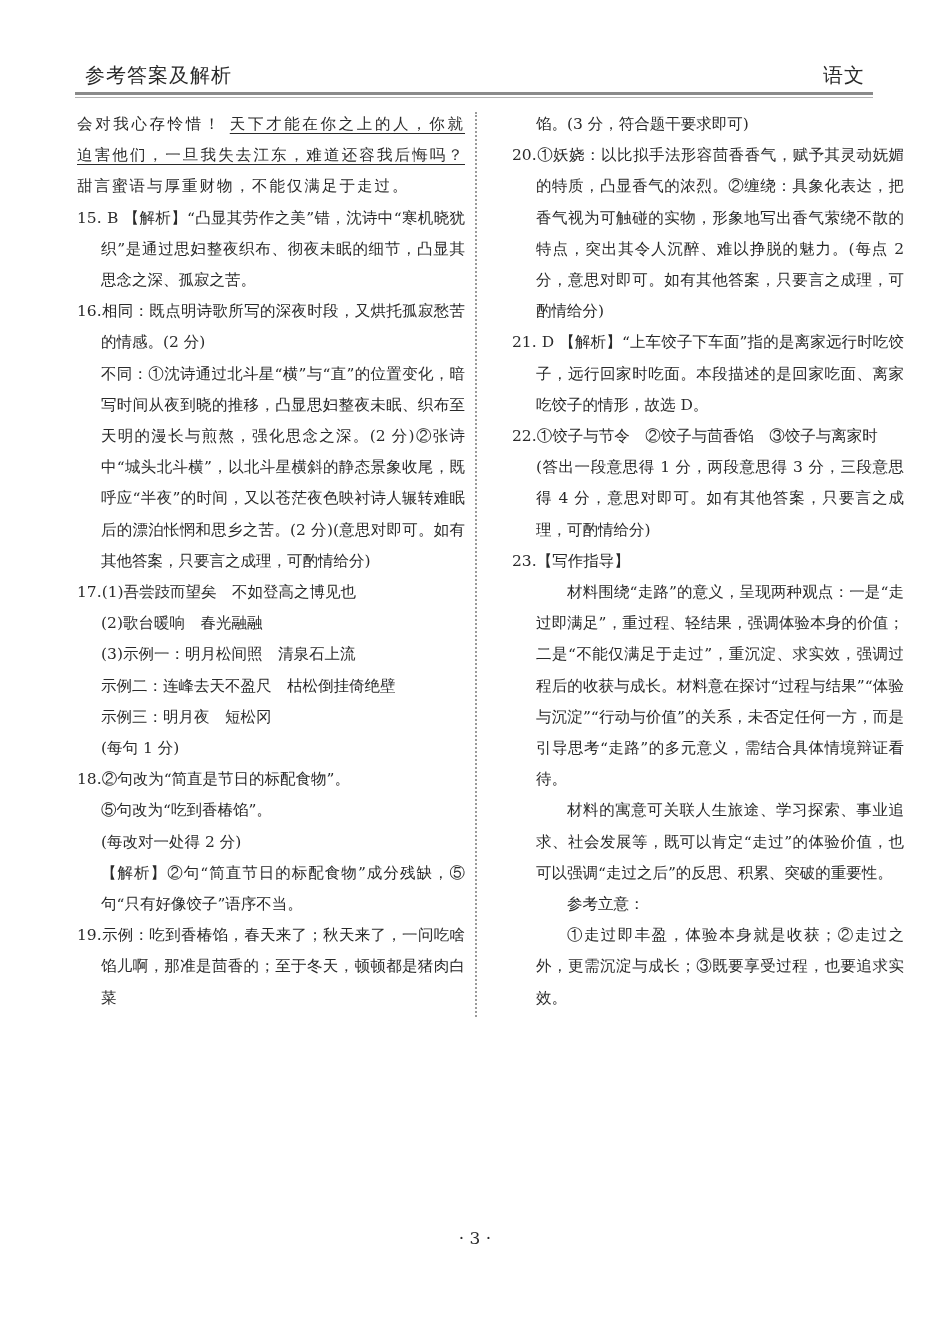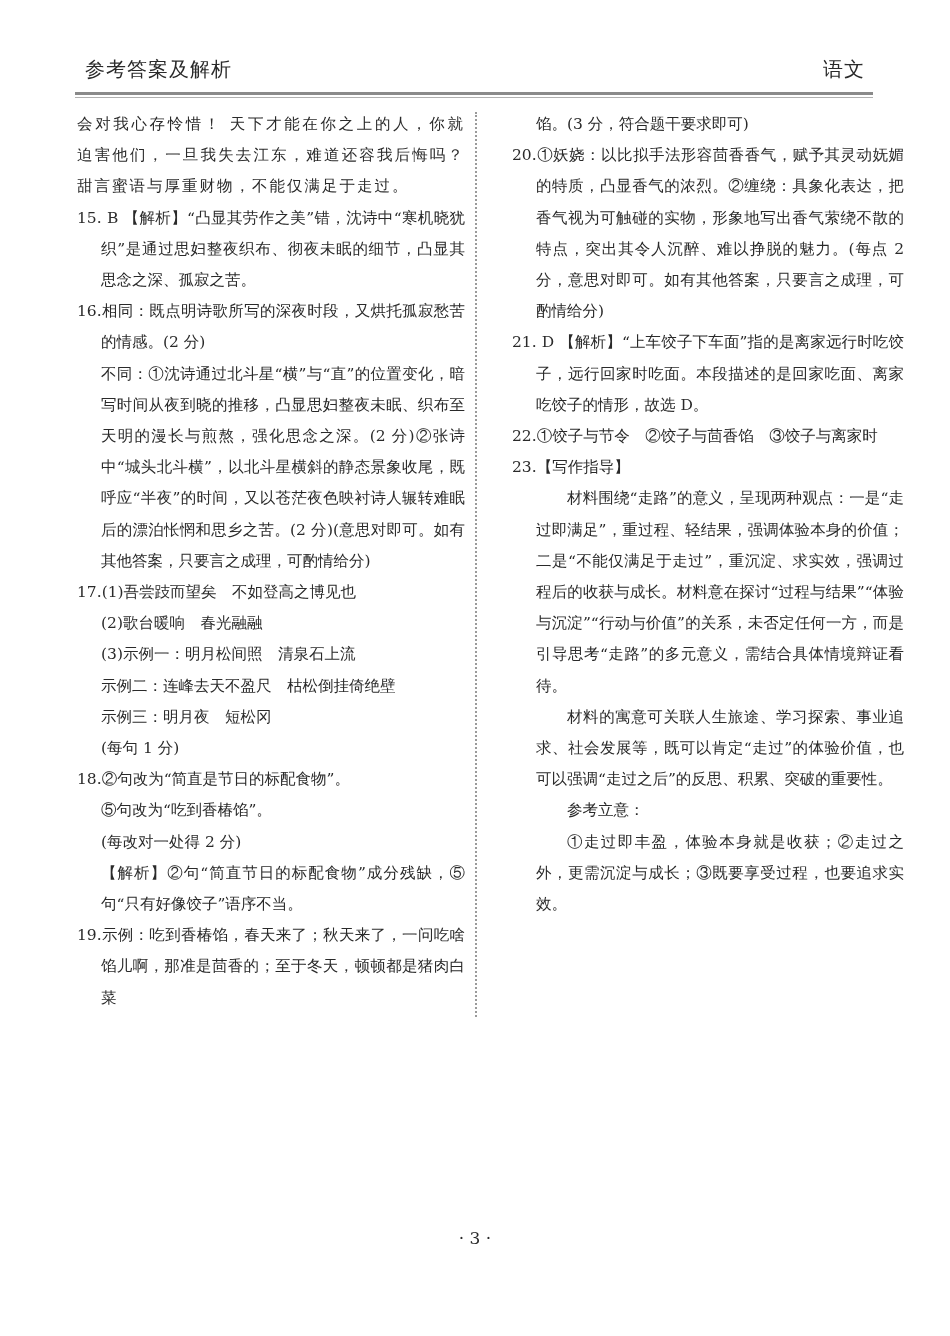--- a/index.html
+++ b/index.html
@@ -1,34 +1,34 @@
 <!DOCTYPE html>
 <html><head>
 <meta charset="utf-8">
 <style>
   html, body { margin:0; padding:0; background:#ffffff; }
   body { width:950px; height:1336px; position:relative; overflow:hidden;
          font-family:"DejaVu Serif", "Liberation Serif", serif; color:#2a2a2a; }
-  .header { position:absolute; left:75px; top:52px; width:798px; height:40px; }
+  .header { position:absolute; left:75px; top:58px; width:798px; height:40px; }
   .header-left { position:absolute; left:10px; top:4px; font-size:20px; letter-spacing:1px; }
   .header-right { position:absolute; right:8px; top:4px; font-size:20px; letter-spacing:1px; }
   .rule { position:absolute; left:75px; width:798px; background:#8a8a8a; }
   .rule.r1 { top:92px; height:3px; }
   .rule.r2 { top:97px; height:1px; background:#b0b0b0; }
   .col { position:absolute; top:109px; font-size:15.5px; line-height:31.2px; }
   .col.left { left:77px; width:388px; }
   .col.right { left:512px; width:392px; }
   .divider { position:absolute; left:475px; top:112px; height:905px; width:0;
              border-left:2px dotted #9a9a9a; }
   .p { margin:0; text-align:justify; text-align-last:left; }
   .hang { padding-left:24px; text-indent:-24px; }
   .ind { padding-left:24px; }
   .ind2 { padding-left:24px; text-indent:31px; }
   .kai { letter-spacing:2px; }
-  .u { text-underline-offset:4px; }
+  .u { text-decoration:underline; text-underline-offset:4px; }
   .b { font-weight:normal; font-family:"DejaVu Sans","Liberation Sans",sans-serif; }
   .pagenum { position:absolute; left:0; width:950px; top:1228px; text-align:center; font-size:17px; }
 </style>
 </head>
 <body>
 
 <div class="header">
   <span class="header-left">参考答案及解析</span>
   <span class="header-right">语文</span>
 </div>
@@ -85,20 +85,21 @@
   </p>
 
   <p class="p hang">
     <span>21. D</span>
     <span class="b">【解析】</span><span>“上车饺子下车面”指的是离家远行时吃饺子，远行回家时吃面。本段描述的是回家吃面、离家吃饺子的情形，故选 D。</span>
   </p>
 
   <p class="p hang">
     <span>22.</span><span>①饺子与节令　②饺子与茴香馅　③饺子与离家时</span>
   </p>
+  <p class="p ind">(答出一段意思得 1 分，两段意思得 3 分，三段意思得 4 分，意思对即可。如有其他答案，只要言之成理，可酌情给分)</p>
 
   <p class="p hang">
     <span>23.</span><span class="b">【写作指导】</span>
   </p>
   <p class="p ind2">材料围绕“走路”的意义，呈现两种观点：一是“走过即满足”，重过程、轻结果，强调体验本身的价值；二是“不能仅满足于走过”，重沉淀、求实效，强调过程后的收获与成长。材料意在探讨“过程与结果”“体验与沉淀”“行动与价值”的关系，未否定任何一方，而是引导思考“走路”的多元意义，需结合具体情境辩证看待。</p>
   <p class="p ind2">材料的寓意可关联人生旅途、学习探索、事业追求、社会发展等，既可以肯定“走过”的体验价值，也可以强调“走过之后”的反思、积累、突破的重要性。</p>
   <p class="p ind2">参考立意：</p>
   <p class="p ind2">①走过即丰盈，体验本身就是收获；②走过之外，更需沉淀与成长；③既要享受过程，也要追求实效。</p>
 </div>
 

